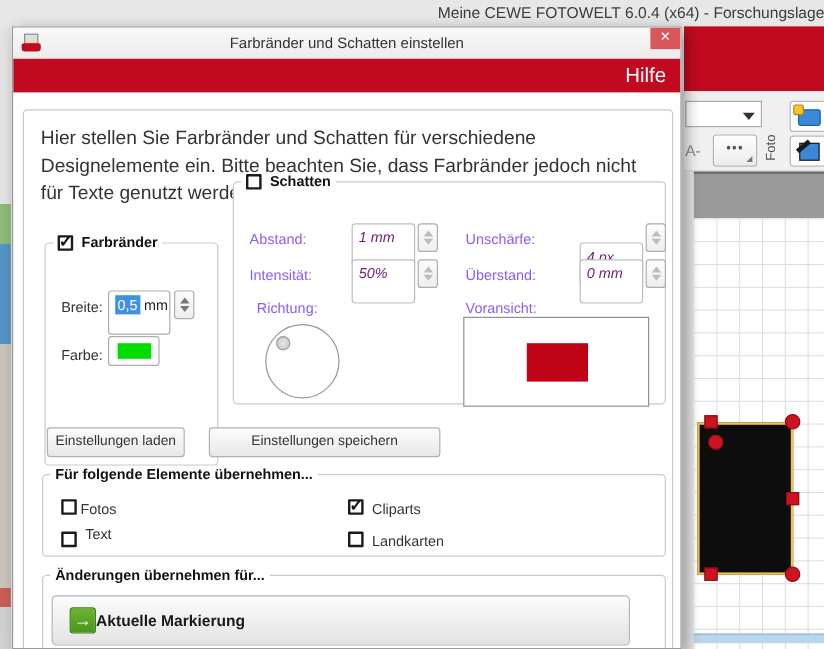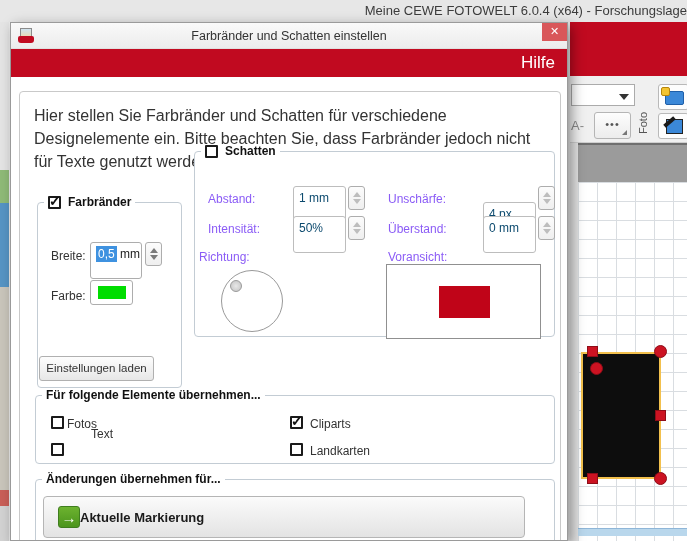--- a/index.html
+++ b/index.html
@@ -60,21 +60,21 @@
   .grp legend { margin-left:6px; padding:0 4px; font-size:12px; font-weight:bold; color:#111;
                 display:flex; align-items:center; gap:7px; }
   .cb { width:13px; height:13px; background:#fff; border:2px solid #1a1a1a; border-radius:1px;
         position:relative; flex:0 0 auto; }
   .cb.checked::after { content:"✓"; position:absolute; left:-1px; top:-5px; font-size:14px; font-weight:bold; color:#111; }
   .cb.abs { position:absolute; }
   .lbl { position:absolute; font-size:12px; color:#333; }
   .lbl.dis { color:#8b5cf6; }
   .field { position:absolute; height:37px; background:#fff; border:1px solid #adadad; border-radius:3px;
            font-size:12px; color:#222; line-height:22px; padding-left:5px; white-space:nowrap; }
-  .field.dis { color:#0c4a6e; border-color:#bdbdbd; }
+  .field.dis { color:#701a75; border-color:#bdbdbd;font-style:italic; }
   .sel { background:#3f92e0; color:#fff; padding:1px 2px; }
   .spin { position:absolute; width:17px; height:24px; border:1px solid #adadad; border-radius:3px;
           background:linear-gradient(#fcfcfc,#efefef); }
   .spin .up,.spin .dn { position:absolute; left:4px; width:0; height:0;
           border-left:4px solid transparent; border-right:4px solid transparent; }
   .spin .up { top:5px; border-bottom:5px solid #7a7a7a; }
   .spin .dn { bottom:5px; border-top:5px solid #7a7a7a; }
   .spin.dis .up { border-bottom-color:#bdbdbd; }
   .spin.dis .dn { border-top-color:#bdbdbd; }
   .colorbtn { position:absolute; width:43px; height:25px; border:1px solid #adadad; border-radius:3px; background:#fff; }
@@ -198,40 +198,41 @@
         <div class="spin dis" style="left:153px;top:58px;">
             <span class="up"></span>
             <span class="dn"></span>
           </div>
         <span class="lbl dis" style="left:193px;top:64px;">Überstand:</span>
         <div class="field dis" style="left:288px;top:58px;width:53px;">0 mm</div>
         <div class="spin dis" style="left:343px;top:58px;">
             <span class="up"></span>
             <span class="dn"></span>
           </div>
-        <span class="lbl dis" style="left:4px;top:92px;">Richtung:</span>
+        <span class="lbl dis" style="left:19px;top:92px;">Richtung:</span>
         <div class="dial" style="left:26px;top:112px;">
           <span class="knob"></span>
         </div>
         <span class="lbl dis" style="left:193px;top:92px;">Voransicht:</span>
         <div class="preview" style="left:191px;top:106px;">
           <span class="prevrect" style="background: rgb(192, 4, 24);"></span>
         </div>
       </fieldset>
 
       <div class="btn" style="left:19px;top:264px;width:115px;height:25px;line-height:23px;">Einstellungen laden</div>
+      <div class="btn" style="left:154px;top:264px;width:193px;height:25px;line-height:23px;">Einstellungen speichern</div>
 
       <fieldset class="grp" style="left:15px;top:296px;width:520px;height:76px;">
         <legend>
             <span>Für folgende Elemente übernehmen...</span>
           </legend>
         <span class="cb abs" style="left:15px;top:14px;"></span>
         <span class="lbl" style="left:31px;top:15px;">Fotos</span>
         <span class="cb abs" style="left:15px;top:41px;"></span>
-        <span class="lbl" style="left:35px;top:25px;margin-left:20px;">Text</span>
+        <span class="lbl" style="left:35px;top:36px;">Text</span>
         <span class="cb abs checked" style="left:254px;top:14px;"></span>
         <span class="lbl" style="left:274px;top:15px;">Cliparts</span>
         <span class="cb abs" style="left:254px;top:41px;"></span>
         <span class="lbl" style="left:274px;top:42px;">Landkarten</span>
       </fieldset>
 
       <fieldset class="grp" style="left:15px;top:380px;width:520px;height:110px;">
         <legend>
             <span>Änderungen übernehmen für...</span>
           </legend>

